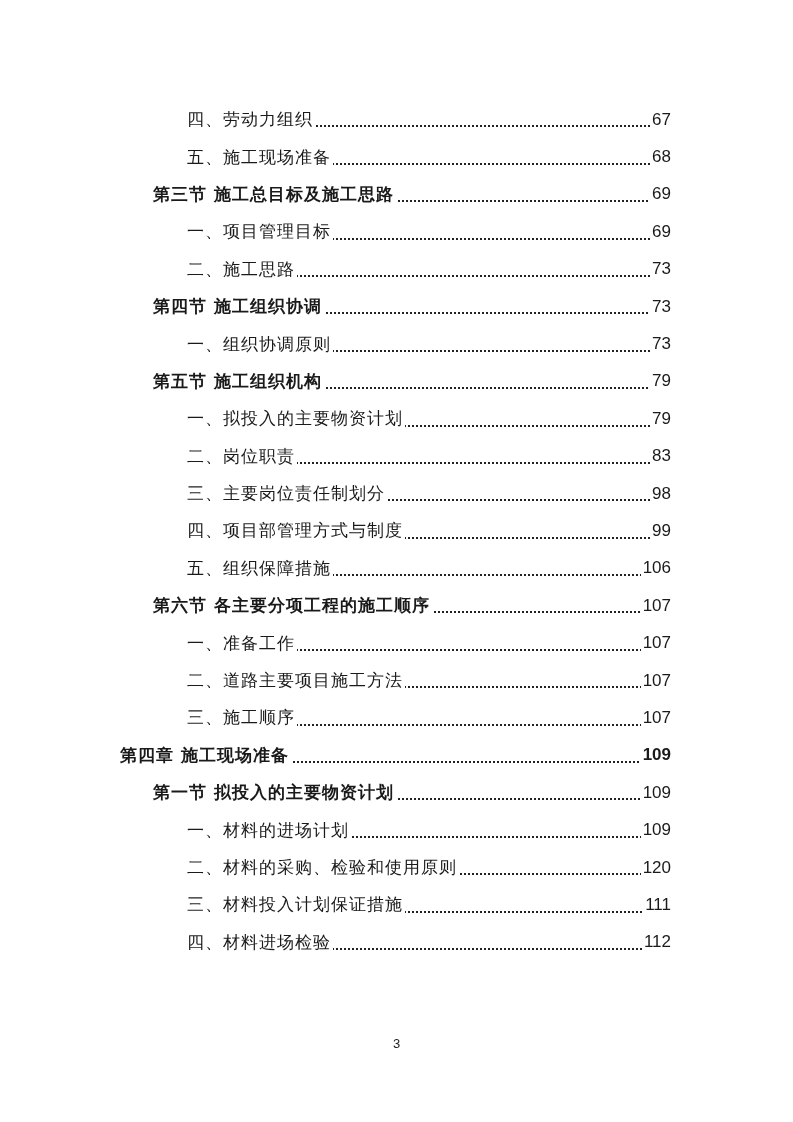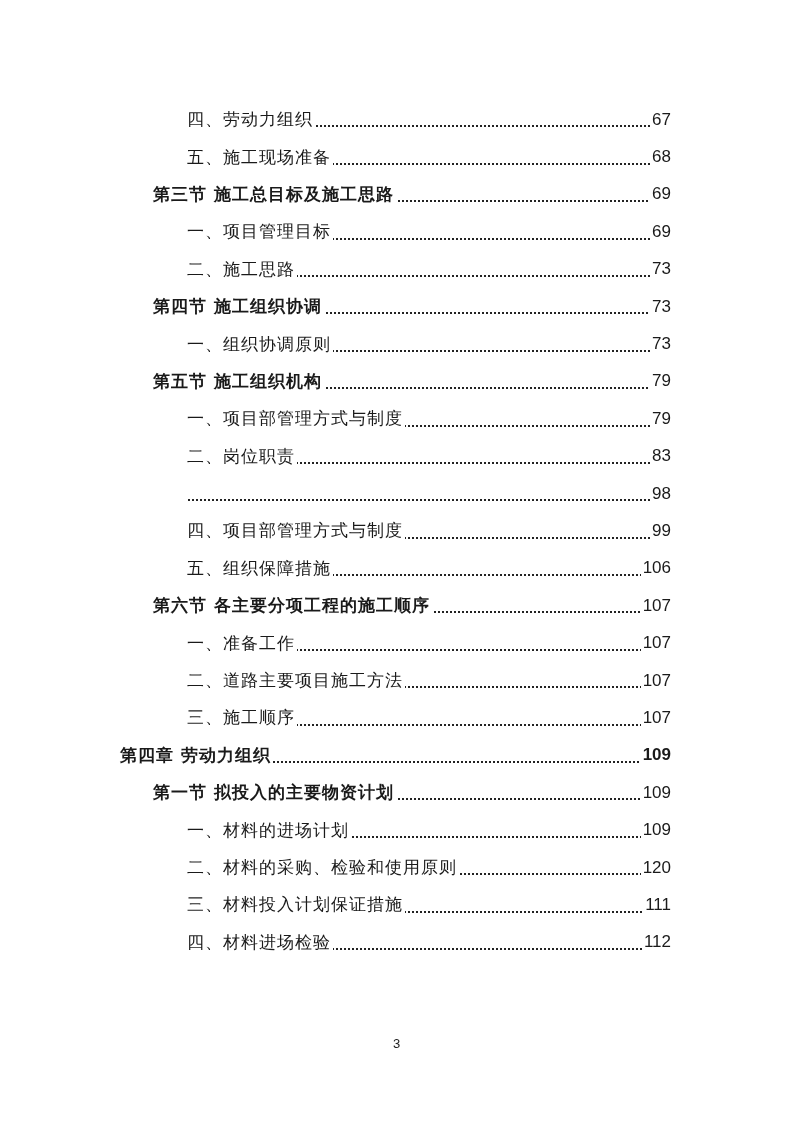--- a/index.html
+++ b/index.html
@@ -60,30 +60,31 @@
       <span class="label">一、组织协调原则</span>
       <span class="page">73</span>
     </div>
     <div class="row lvl1">
       <span class="dots" style="left: 153px; right: 122px;"></span>
       <span class="label">第五节  施工组织机构</span>
       <span class="page">79</span>
     </div>
     <div class="row lvl2">
       <span class="dots" style="left: 187px; right: 122px;"></span>
-      <span class="label">一、项目部管理方式与制度</span>
+      <span class="label">一、拟投入的主要物资计划</span>
       <span class="page">79</span>
     </div>
     <div class="row lvl2">
       <span class="dots" style="left: 187px; right: 122px;"></span>
       <span class="label">二、岗位职责</span>
       <span class="page">83</span>
     </div>
     <div class="row lvl2">
       <span class="dots" style="left: 187px; right: 122px;"></span>
+      <span class="label">三、主要岗位责任制划分</span>
       <span class="page">98</span>
     </div>
     <div class="row lvl2">
       <span class="dots" style="left: 187px; right: 122px;"></span>
       <span class="label">四、项目部管理方式与制度</span>
       <span class="page">99</span>
     </div>
     <div class="row lvl2">
       <span class="dots" style="left: 187px; right: 122px;"></span>
       <span class="label">五、组织保障措施</span>
@@ -104,21 +105,21 @@
       <span class="label">二、道路主要项目施工方法</span>
       <span class="page">107</span>
     </div>
     <div class="row lvl2">
       <span class="dots" style="left: 187px; right: 122px;"></span>
       <span class="label">三、施工顺序</span>
       <span class="page">107</span>
     </div>
     <div class="row lvl0">
       <span class="dots" style="left: 120px; right: 122px;"></span>
-      <span class="label">第四章  劳动力组织</span>
+      <span class="label">第四章  施工现场准备</span>
       <span class="page">109</span>
     </div>
     <div class="row lvl1">
       <span class="dots" style="left: 153px; right: 122px;"></span>
       <span class="label">第一节  拟投入的主要物资计划</span>
       <span class="page">109</span>
     </div>
     <div class="row lvl2">
       <span class="dots" style="left: 187px; right: 122px;"></span>
       <span class="label">一、材料的进场计划</span>

